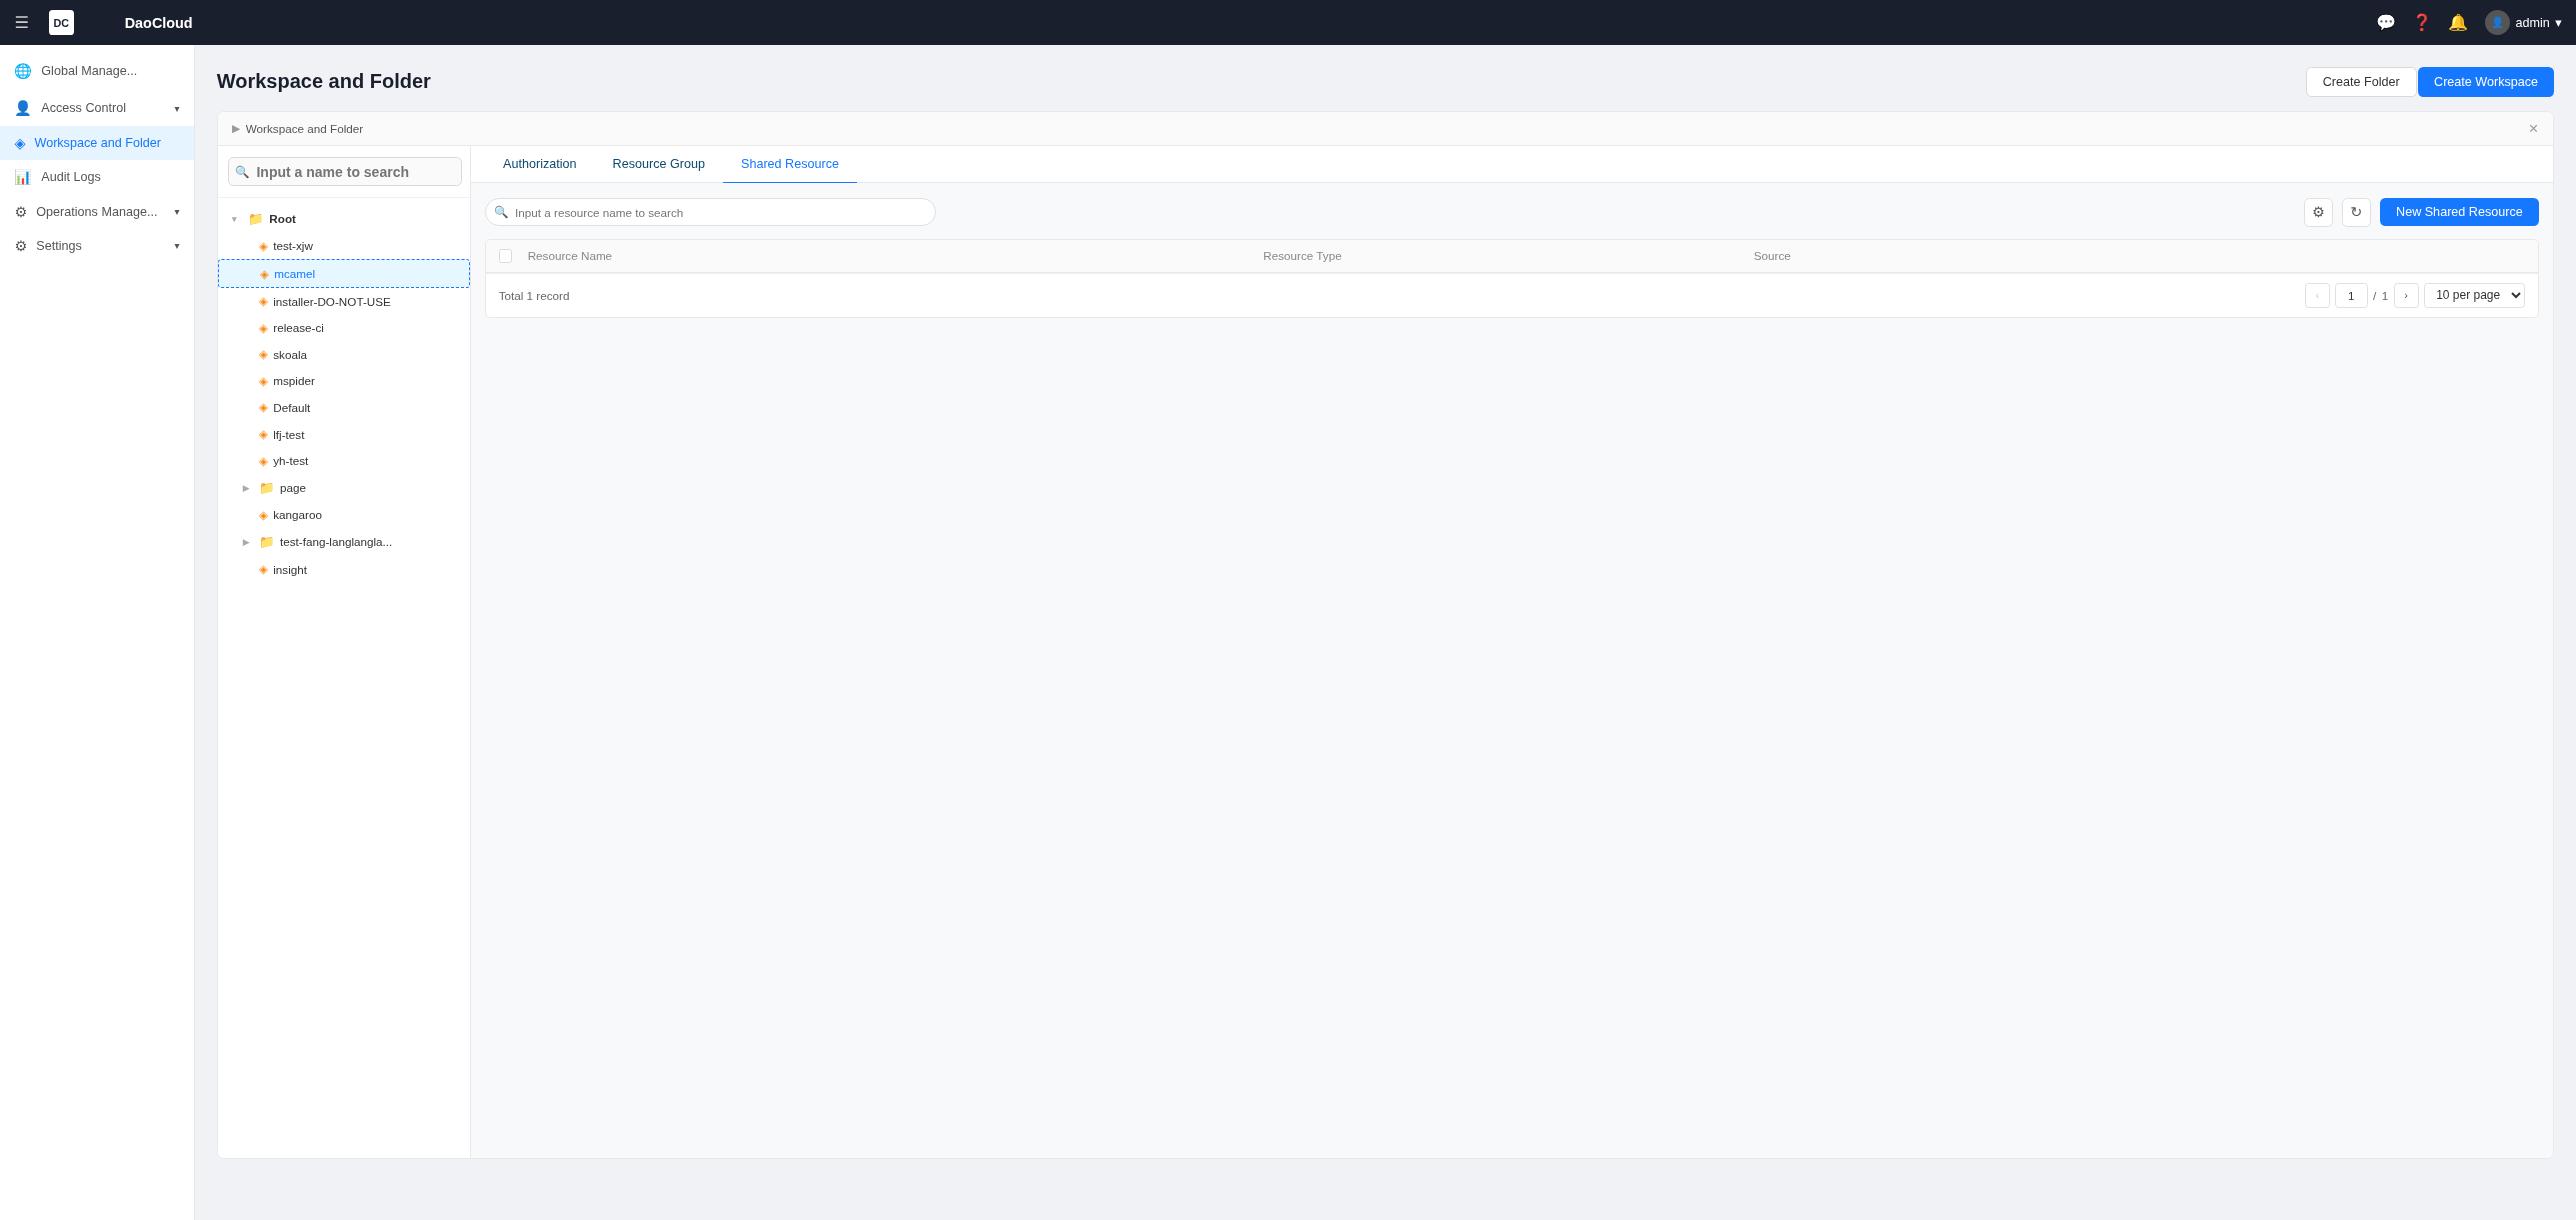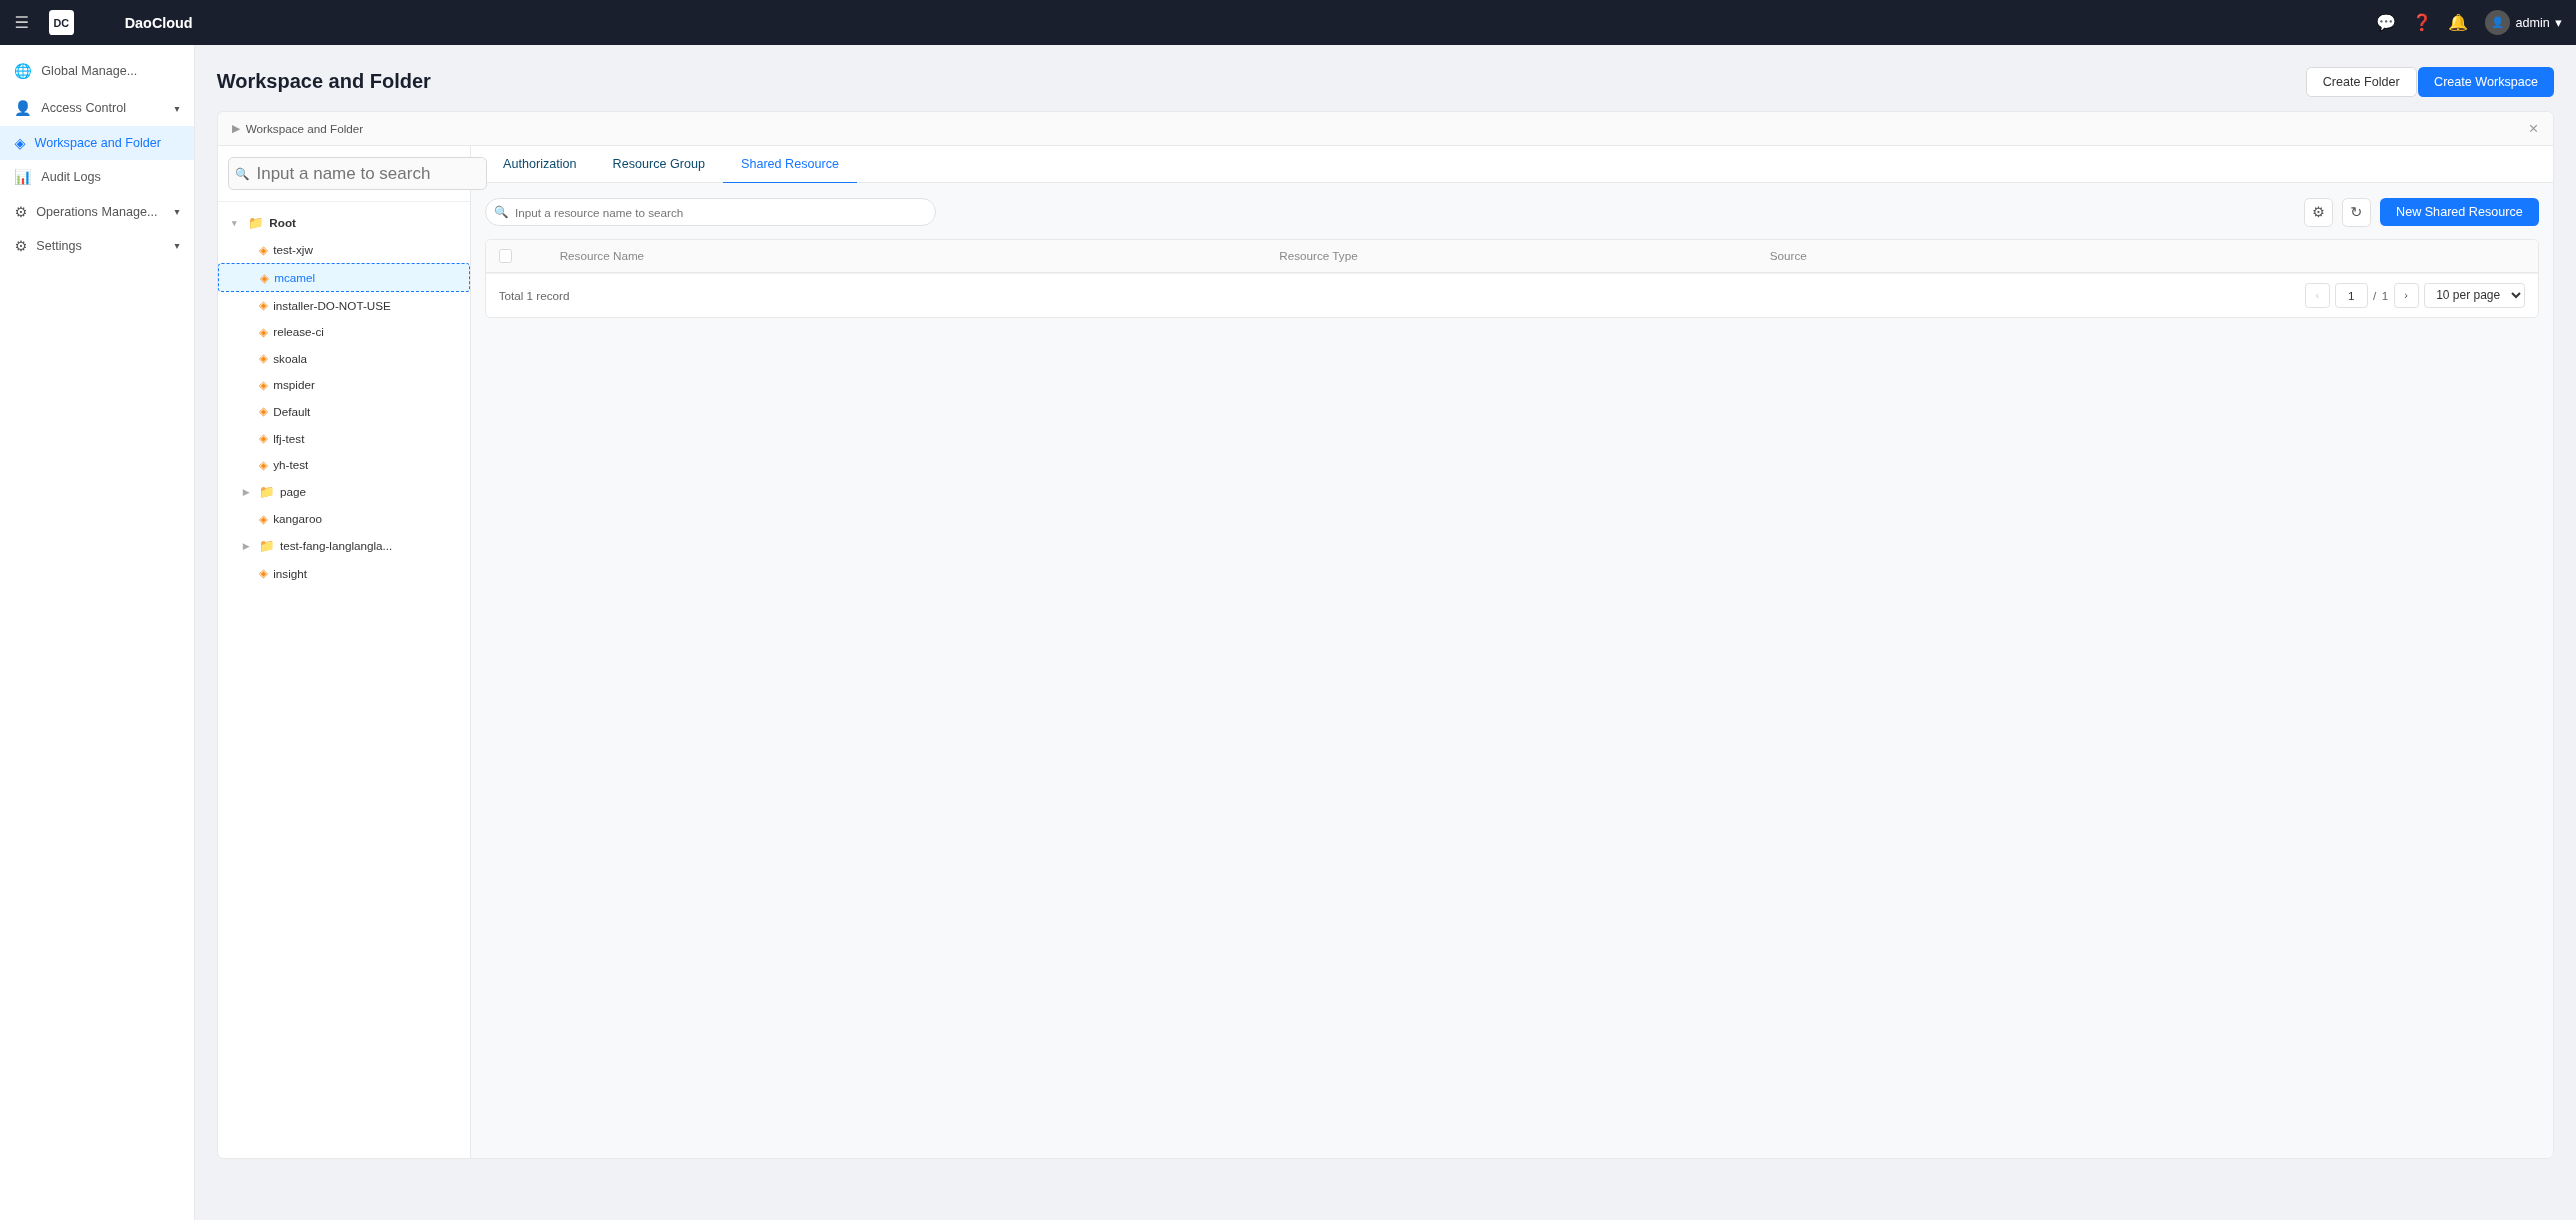--- a/index.html
+++ b/index.html
@@ -196,23 +196,24 @@
       border-bottom: 0.9px solid #f0f0f0;
       display: flex;
       align-items: center;
       gap: 7.2px;
     }
     .tree-search input {
       flex: 1;
       border: 0.9px solid #d9d9d9;
       border-radius: 5.4px;
       padding: 5.4px 9px 5.4px 27px;
-      font-size: 17px;
+      font-size: 14px;
       outline: none;
       background: #fafafa;
+      font-weight: bold;
     }
     .search-wrap {
       position: relative;
       flex: 1;
     }
     .search-wrap .search-icon-inner {
       position: absolute;
       left: 7.2px;
       top: 50%;
       transform: translateY(-50%);
@@ -357,21 +358,20 @@
     }
     .table-header {
       display: flex;
       align-items: center;
       padding: 9px 12.6px;
       border-bottom: 0.9px solid #e8e8e8;
       background: #fafafa;
       font-size: 11.7px;
       color: #888;
       font-weight: 500;
-      gap: 32px;
     }
     .table-row {
       display: flex;
       align-items: center;
       padding: 10.8px 12.6px;
       border-bottom: 0.9px solid #f0f0f0;
       font-size: 11.7px;
       color: #333;
     }
     .table-row:last-child { border-bottom: none; }

